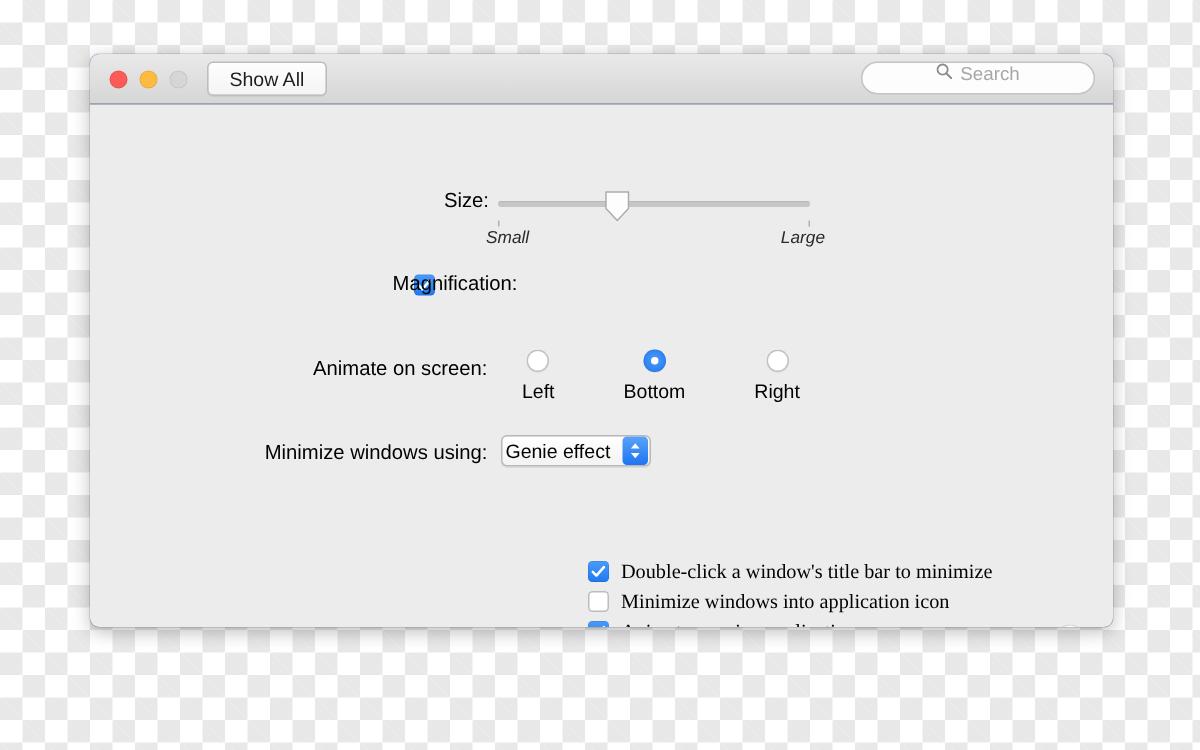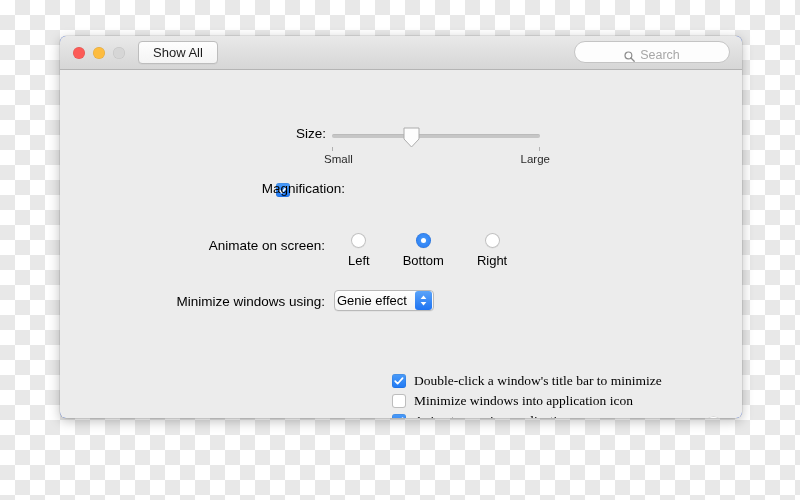--- a/index.html
+++ b/index.html
@@ -65,21 +65,21 @@
     font-size: 13.5px; color: #3a3a3a;
     pointer-events: none;
   }
 
   #search-field {
     position: absolute; right: 12px; top: 5px;
     width: 156px; height: 22px;
     background: #fdfdfd;
     border: 1px solid #c4c4c4;
     border-radius: 11px;
-    display: flex; align-items: flex-end; justify-content: center;
+    display: flex; align-items: flex-start; justify-content: center;
     gap: 5px;
   }
   #search-field svg { display: block; }
   #search-placeholder { font-size: 12.5px; color: #a7a7a7; }
 
   
   #content { position: relative; height: 348px; background: #ececec; }
 
   .row-label {
     position: absolute;
@@ -104,20 +104,21 @@
   }
   .thumb svg { display: block; }
   .tick {
     position: absolute; top: 22px;
     width: 1px; height: 4px; background: #b0b0b0;
   }
   .endcap {
     position: absolute; top: 28px;
     font-size: 11.5px; color: #2a2a2a;
     white-space: nowrap;
+    font-style: italic;
   }
 
   
   .cb {
     position: relative;
     width: 14px; height: 14px;
     border-radius: 3px;
     flex: 0 0 auto;
   }
   .cb.on {
@@ -240,21 +241,21 @@
     <div class="cb on" style="position:absolute; left:216px; top:113px;">
       <svg width="12" height="12" viewBox="0 0 12 12">
         <path d="M2.2 6.2 L4.6 8.7 L9.6 3.1" fill="none" stroke="#fff" stroke-width="1.7" stroke-linecap="round" stroke-linejoin="round"></path>
       </svg>
     </div>
     <div class="row-label" style="left:95px; top:111px; width:190px; text-align:right;">Magnification:</div>
 
 
     <div class="row-label" style="left:75px; top:168px; width:190px;">Animate on screen:</div>
 
-    <div class="radio-group" style="left:288px; top:163px; gap:33px;">
+    <div class="radio-group" style="left:288px; top:163px; gap:46px;">
       <div class="radio-item">
         <div class="radio"></div>
         <div class="radio-label">Left</div>
       </div>
       <div class="radio-item">
         <div class="radio on"></div>
         <div class="radio-label">Bottom</div>
       </div>
       <div class="radio-item">
         <div class="radio"></div>

